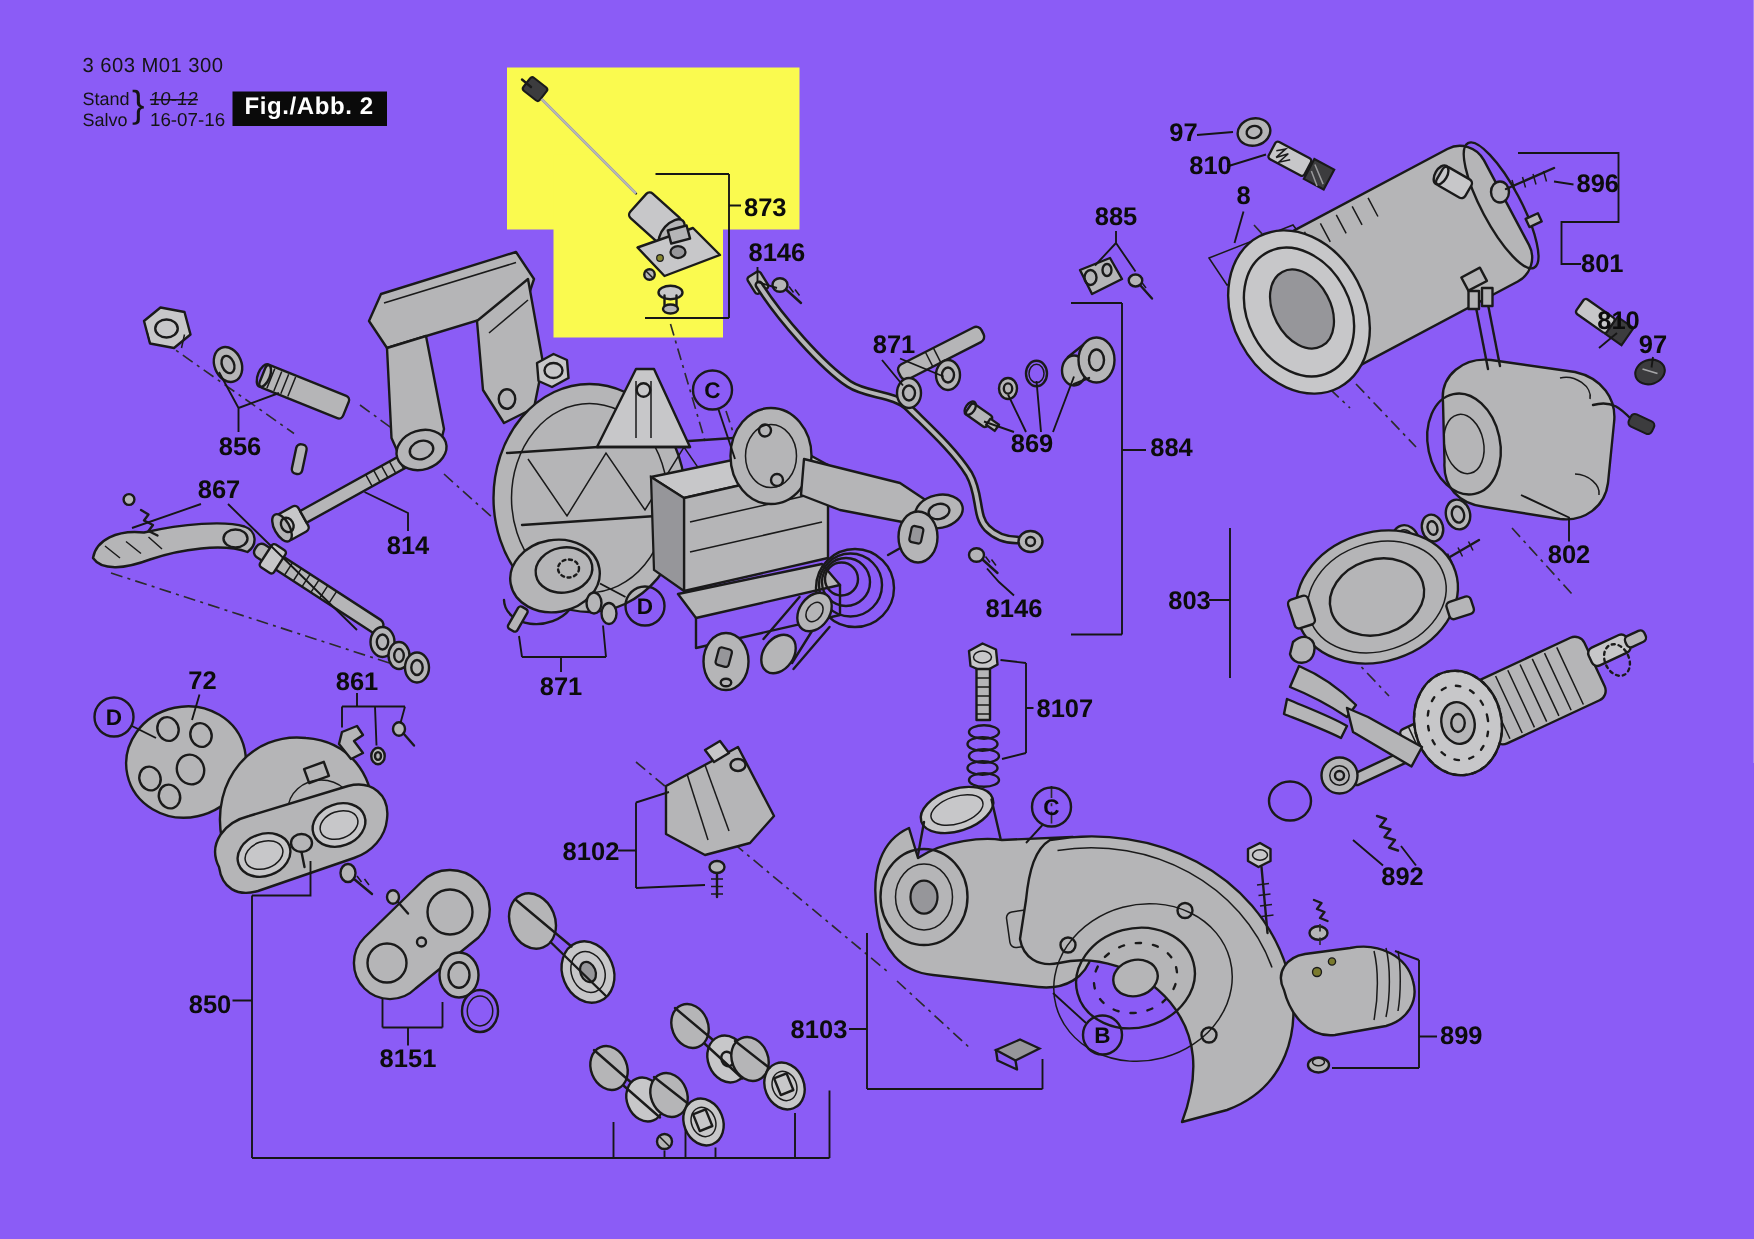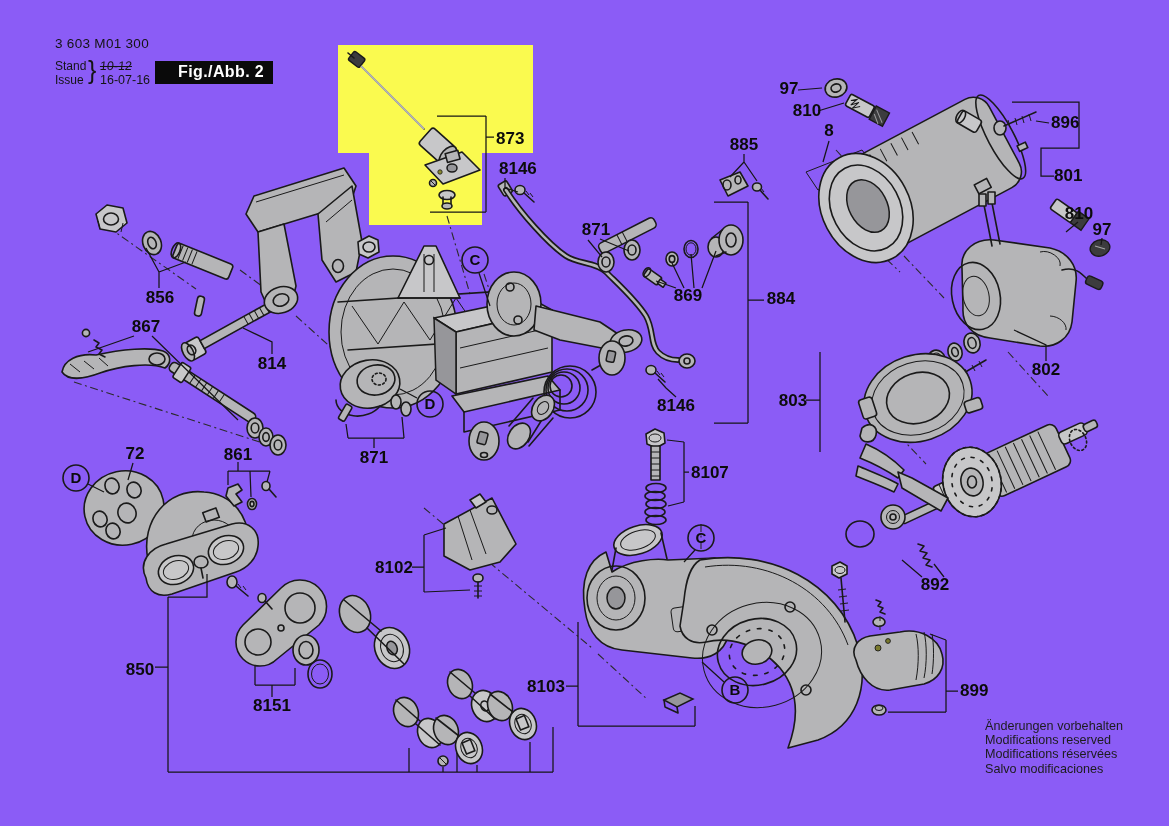--- a/index.html
+++ b/index.html
@@ -9,21 +9,21 @@
     font-family:"Liberation Sans", sans-serif;
   }
   .hdr { position:absolute; color:#141414; }
   .type-no { left:55px; top:36px; font-size:13.5px; letter-spacing:.3px; }
   .stand { left:55px; top:59px; font-size:12px; line-height:14px; }
   .brace { left:88px; top:56px; font-size:25px; font-weight:400; }
   .dates { left:100px; top:59px; font-size:12.5px; line-height:14px; }
   .strike { text-decoration:line-through; display:inline-block; transform:skewX(-6deg); }
   .figbox {
     position:absolute; left:155px; top:61px; background:#0a0a0a; color:#ffffff;
-    font-size:16px; font-weight:bold; padding:2px 9px 3px 23px; letter-spacing:.4px;
+    font-size:16px; font-weight:bold; padding:2px 9px 3px 8px; letter-spacing:.4px;
   }
   .notes { position:absolute; left:985px; top:719px; font-size:12.6px; line-height:14.2px; color:#1c1c1c; }
   svg { position:absolute; left:0; top:0; }
   .s   { stroke:#1a1a1a; stroke-width:1.6; fill:none; stroke-linecap:round; stroke-linejoin:round; }
   .sf  { stroke:#1a1a1a; stroke-width:1.6; fill:#b5b5b7; stroke-linejoin:round; }
   .sfl { stroke:#1a1a1a; stroke-width:1.6; fill:#c7c7c9; stroke-linejoin:round; }
   .sfd { stroke:#1a1a1a; stroke-width:1.5; fill:#96969a; }
   .sfk { stroke:#1a1a1a; stroke-width:1.4; fill:#3c3c3e; }
   .t   { stroke:#1a1a1a; stroke-width:1; fill:none; }
   .lead{ stroke:#161616; stroke-width:1.25; fill:none; }
@@ -34,35 +34,29 @@
   .mid { text-anchor:middle; }
 </style>
 </head>
 <body>
 
 <div class="stage">
 
   <div class="hdr type-no">3 603 M01 300</div>
   <div class="hdr stand">
     <div>Stand</div>
-    <div>Issue</div>
+    <div>Salvo</div>
   </div>
   <div class="hdr brace">}</div>
   <div class="hdr dates">
     <div><span class="strike">10-12</span></div>
     <div>16-07-16</div>
   </div>
   <div class="figbox">Fig./Abb. 2</div>
 
-  <div class="notes">
-    <div>Änderungen vorbehalten</div>
-    <div>Modifications reserved</div>
-    <div>Modifications réservées</div>
-    <div>Salvo modificaciones</div>
-  </div>
 
   <svg width="1169" height="826" viewBox="0 0 1169 826">
 
     <g>
       <rect x="338" y="45" width="195" height="108" fill="#fafa4f"></rect>
       <rect x="369" y="103" width="113" height="122" fill="#fafa4f"></rect>
     </g>
 
     <g>
       <line class="dd" x1="108" y1="227" x2="196" y2="289"></line>

